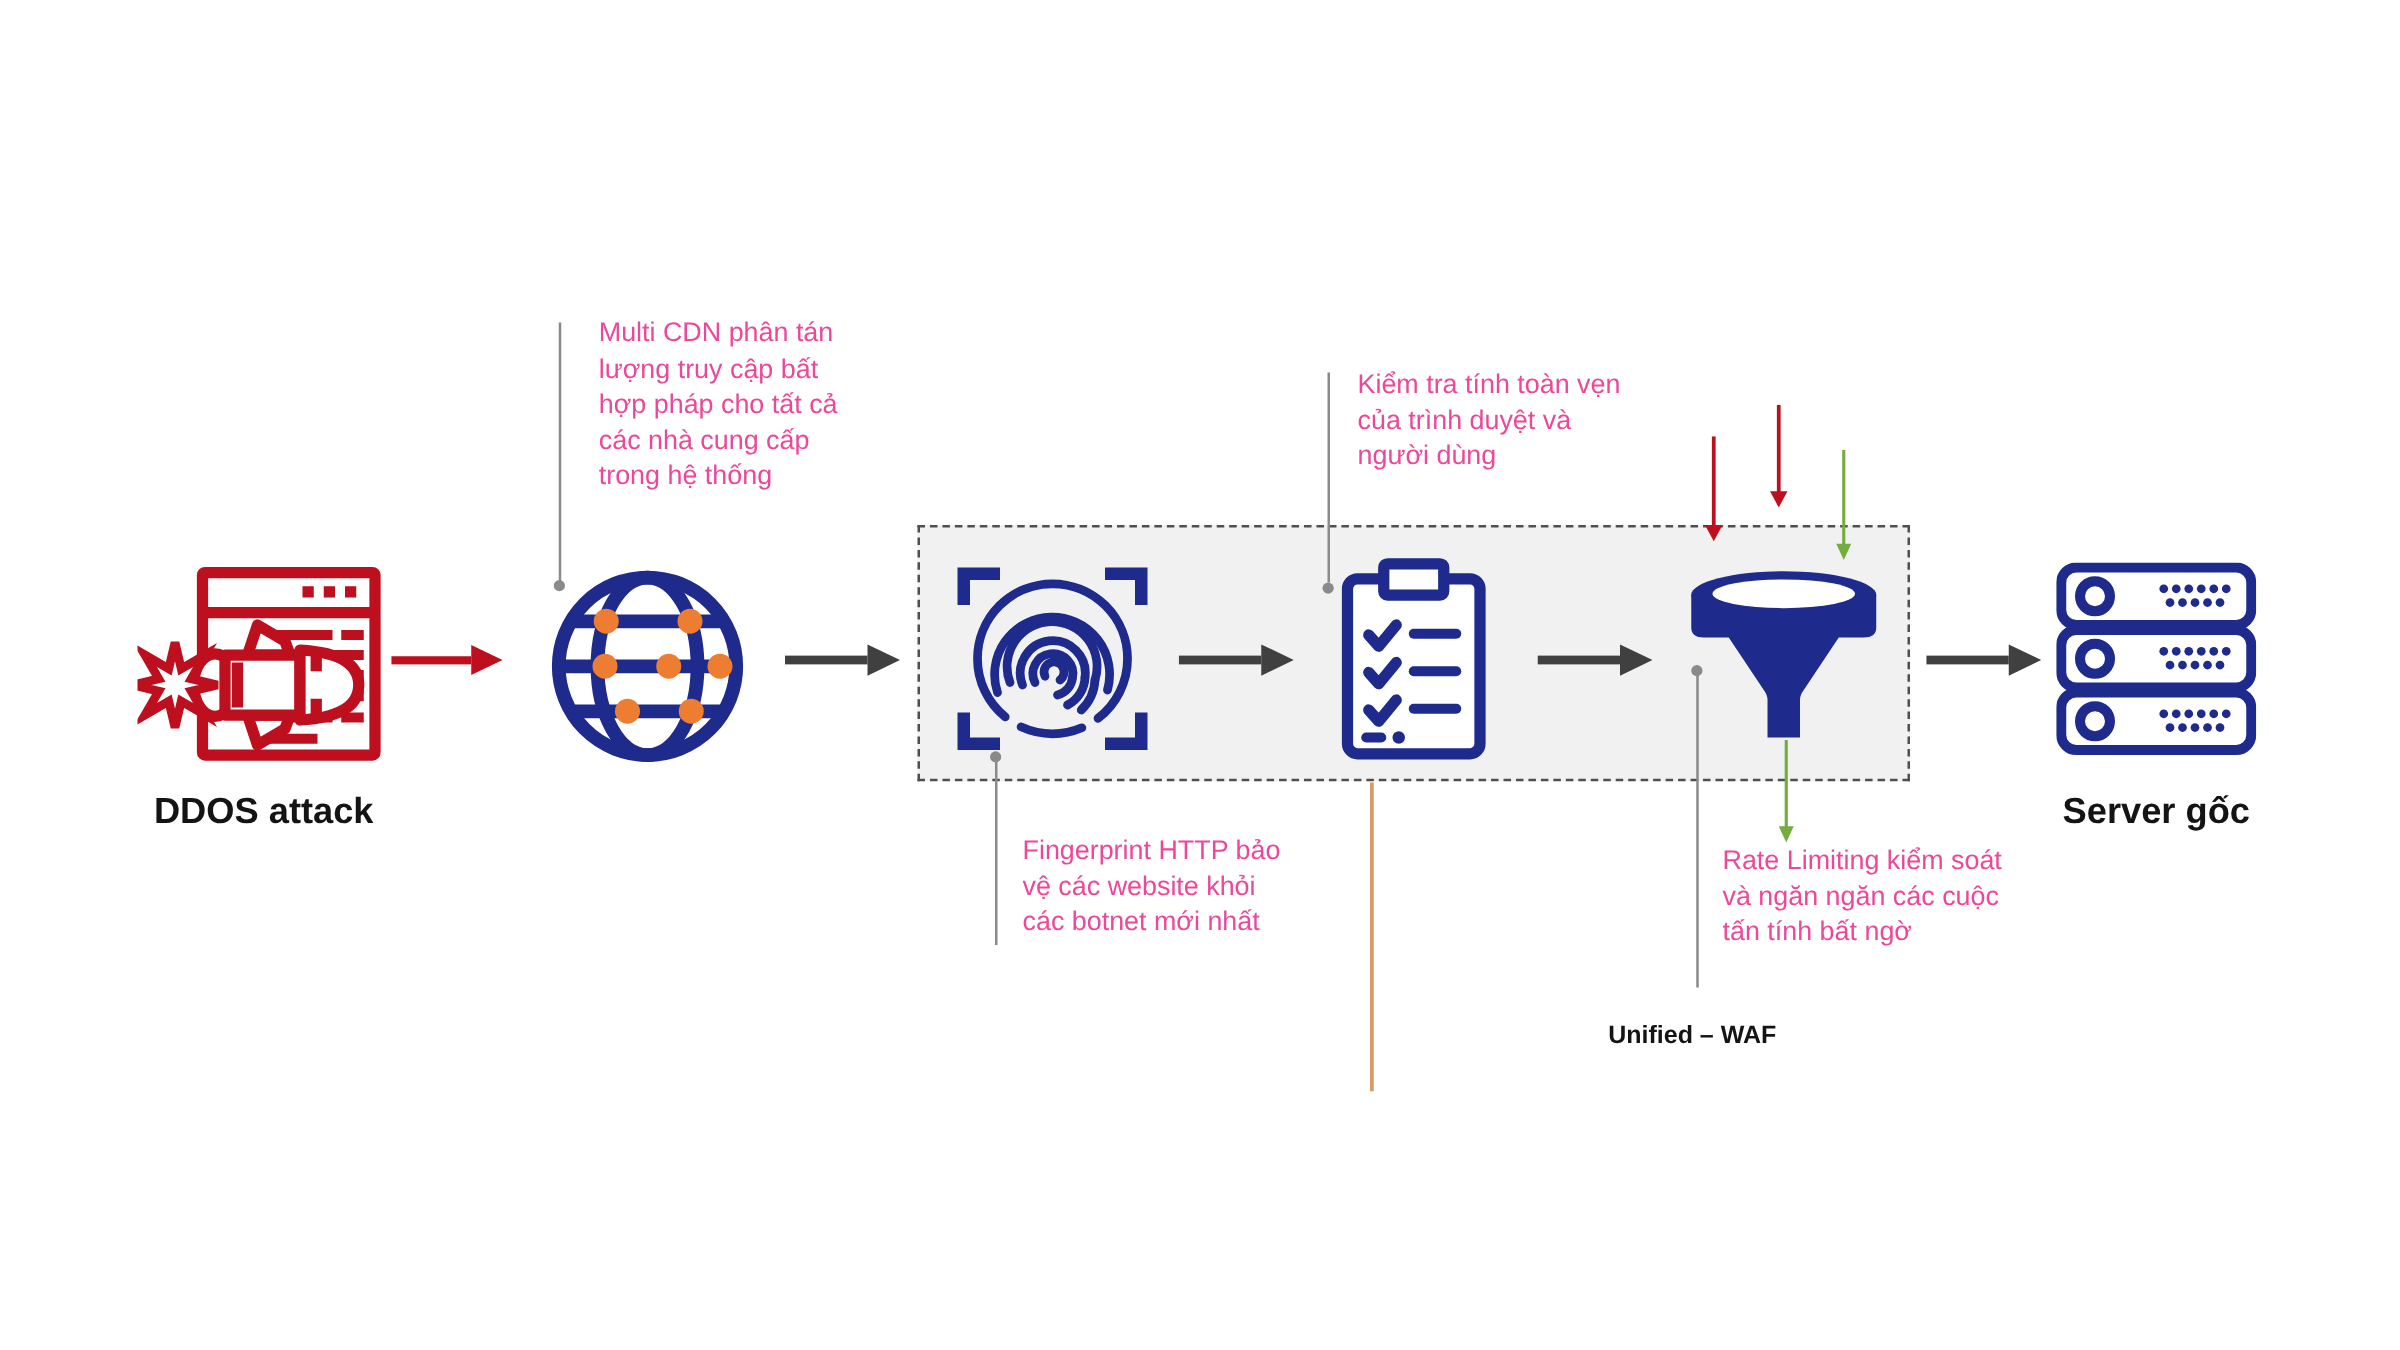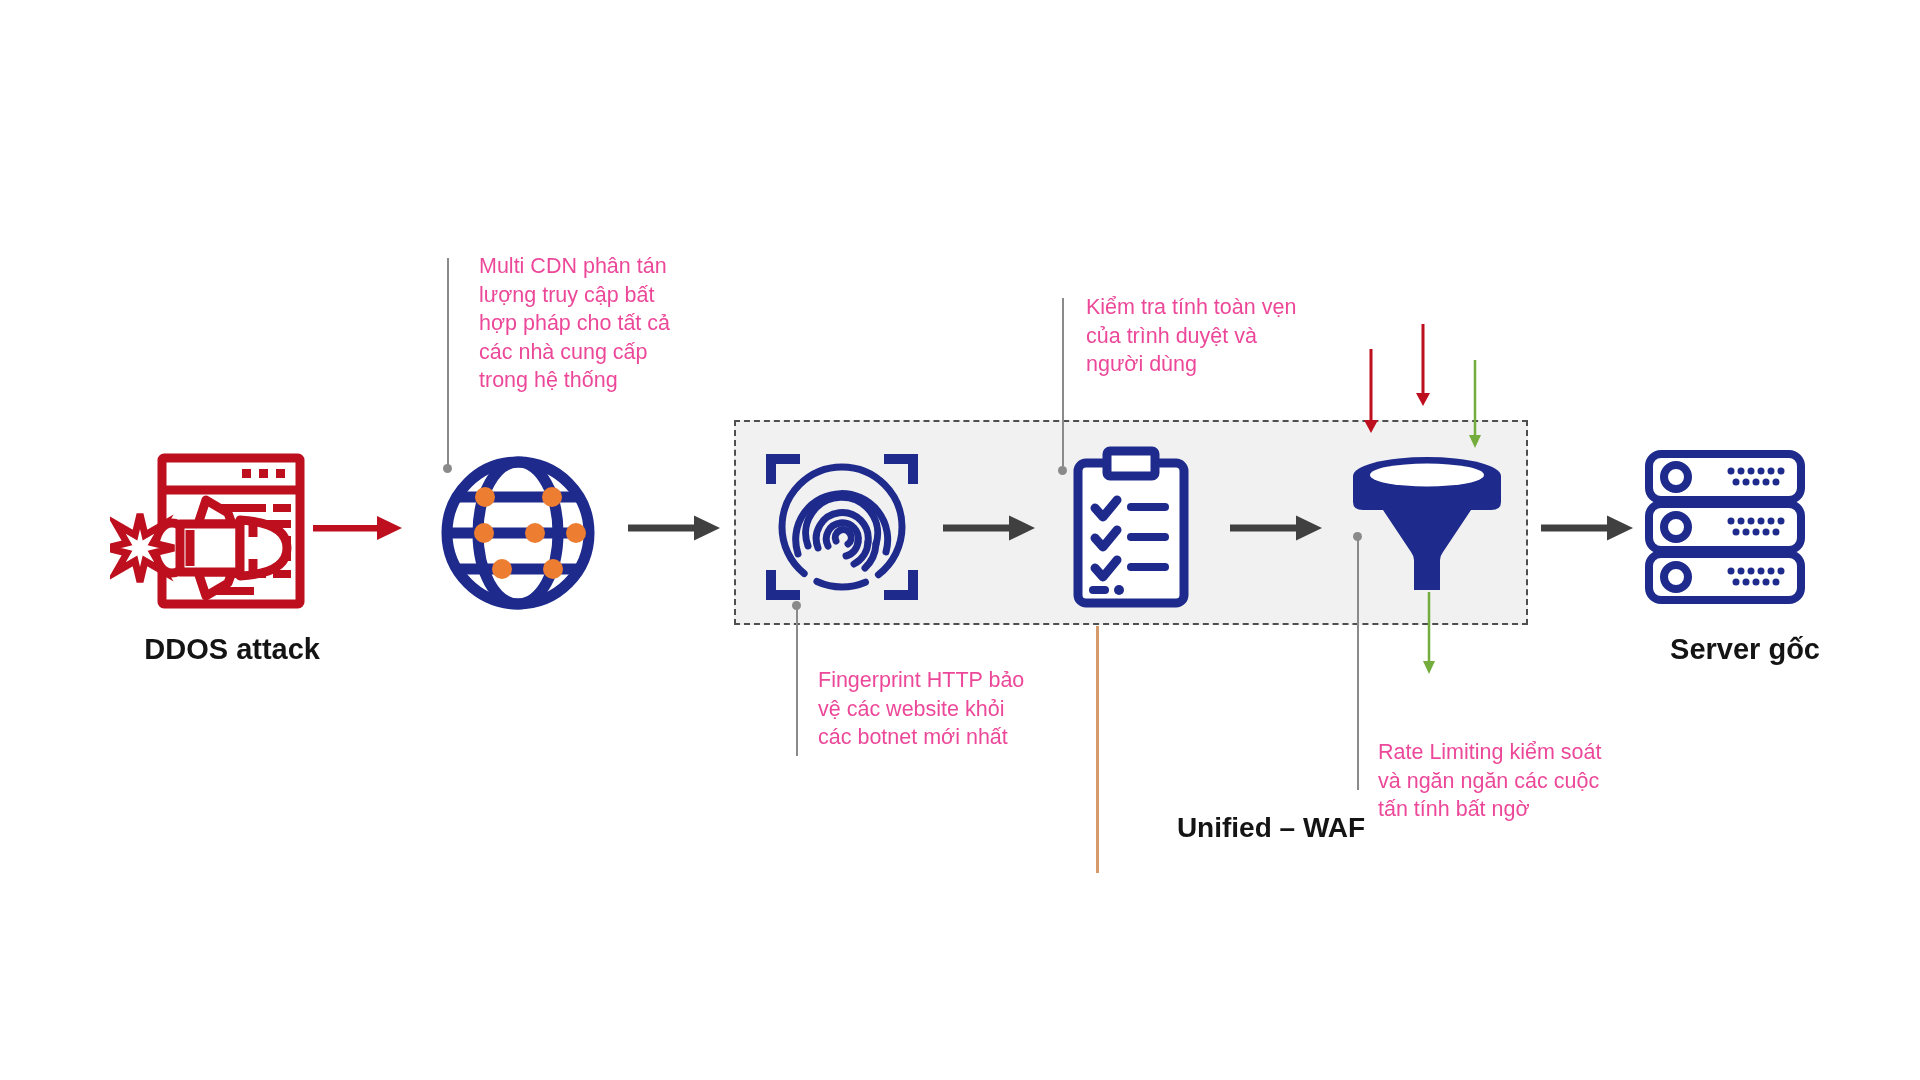--- a/index.html
+++ b/index.html
@@ -17,23 +17,23 @@
   }
 
   
   .vline  { width:2px;   background:#8a8a8a; }
   .vline-orange { width:3px; background:#d69a6b; }
   .dot { width:9px; height:9px; border-radius:50%; background:#8a8a8a; }
 
   
   .note { color:#ec4899; font-size:21.5px; line-height:28.5px; letter-spacing:0; }
   .label-bold {
-    color:#141414; font-size:29px; font-weight:700; text-align:right; line-height:34px;
+    color:#141414; font-size:29px; font-weight:700; text-align:center; line-height:34px;
   }
-  .waf-label { color:#141414; font-size:28px; font-weight:700; line-height:40px; text-align:center; }
+  .waf-label { color:#141414; font-size:20px; font-weight:700; line-height:40px; text-align:right; }
 
   svg { display:block; }
 </style>
 </head>
 <body>
 
 <div class="canvas">
 
   <div class="abs waf-box"></div>
 
@@ -222,21 +222,21 @@
 
   <div class="abs" style="left:1420px; top:592px;">
     <svg width="18" height="82" viewBox="0 0 18 82">
       <rect x="7.75" y="0" width="2.5" height="70" fill="#74ad3d"></rect>
       <polygon points="3,69 15,69 9,82" fill="#74ad3d"></polygon>
     </svg>
   </div>
 
   <div class="abs dot" style="left:1353px; top:532px;"></div>
   <div class="abs vline" style="left:1357px; top:540px; height:250px;"></div>
-  <div class="abs note" style="left:1378px; top:738px; width:270px;">
+  <div class="abs note" style="left:1378px; top:674px; width:270px;">
     <div>Rate Limiting kiểm soát</div>
     <div>và ngăn ngăn các cuộc</div>
     <div>tấn tính bất ngờ</div>
   </div>
 
   <div class="abs vline-orange" style="left:1096px; top:626px; height:247px;"></div>
   <div class="abs waf-label" style="left:1121px; top:808px; width:300px;">
     <div>Unified – WAF</div>
   </div>
 

